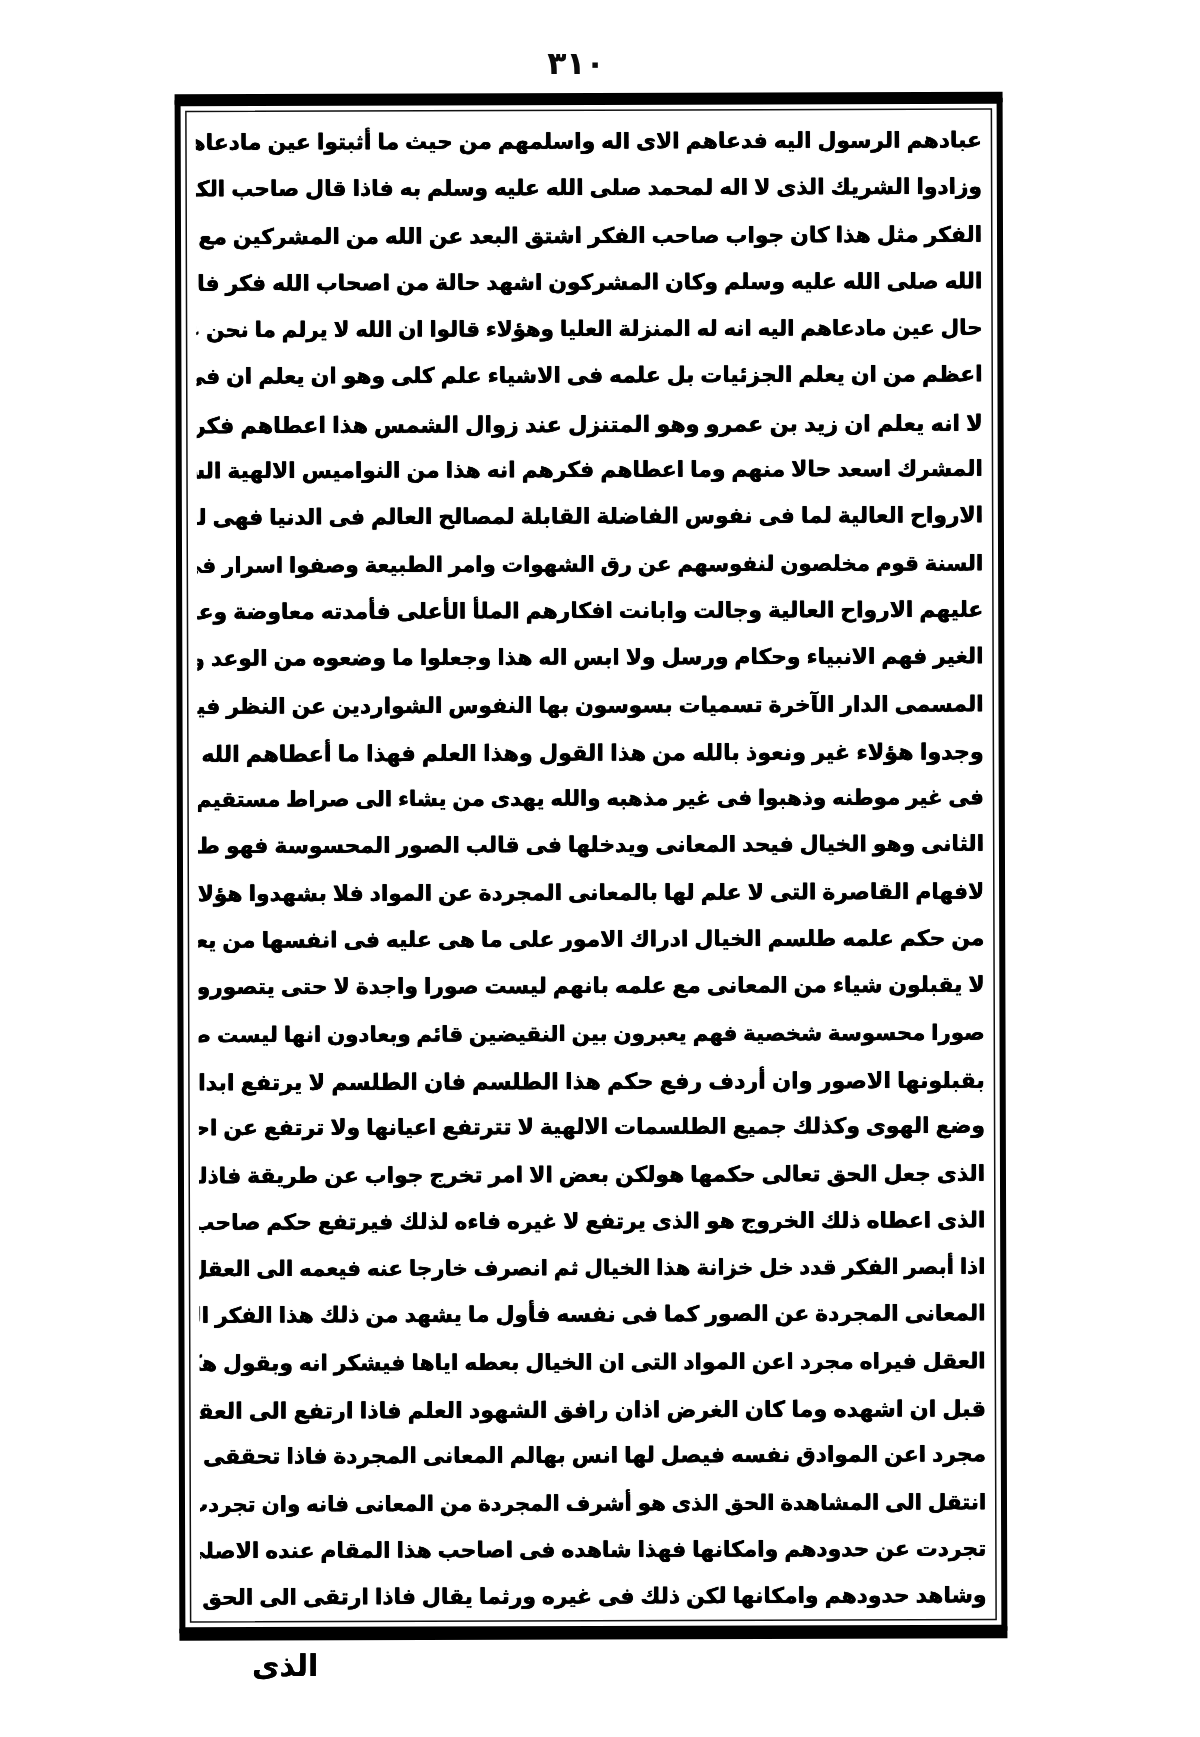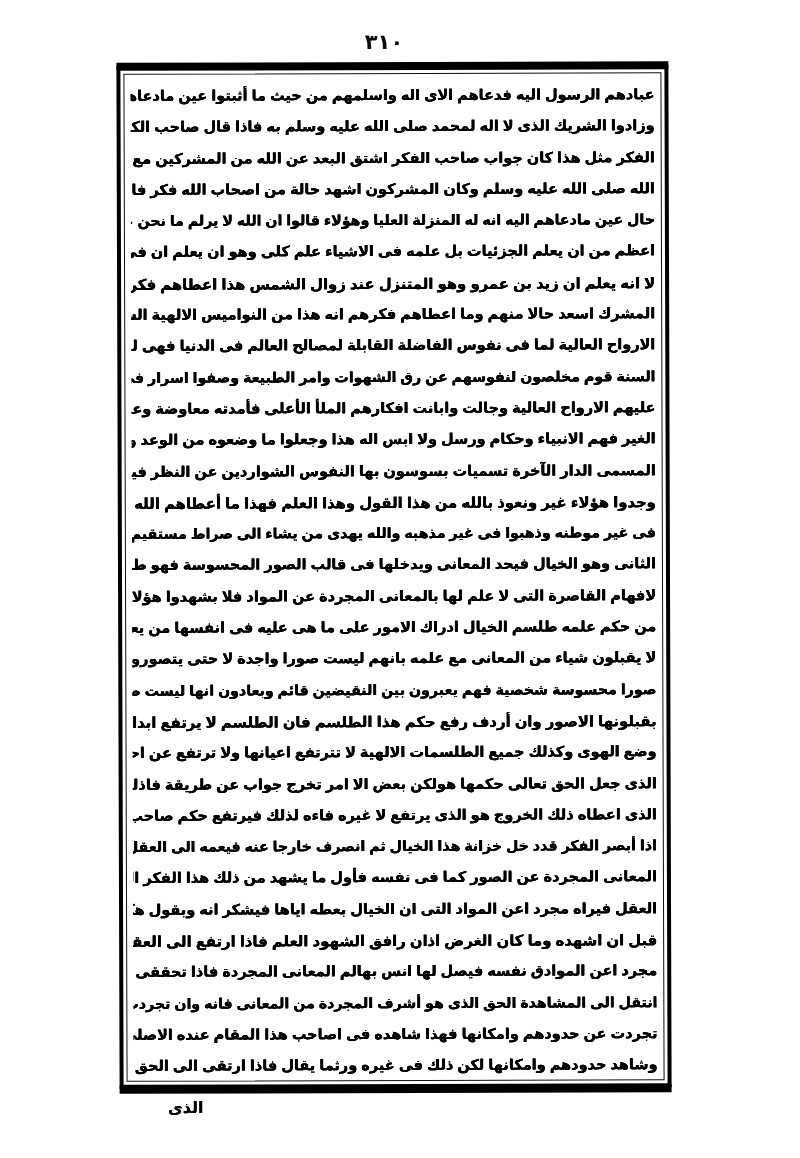--- a/index.html
+++ b/index.html
@@ -110,21 +110,21 @@
   .line:nth-child(5n)   { font-size: 14.2px; }
   .line:nth-child(7n)   { font-size: 14.8px; }
 
   
   .catchword {
     position: absolute;
     left: 168px;
     top: 1098px;
     direction: rtl;
     font-family: "DejaVu Sans", "Liberation Sans", sans-serif;
-    font-size: 16px;
+    font-size: 20px;
     font-weight: 700;
     color: #000000;
     text-shadow: 0 0 0.4px #000;
   }
 </style>
 </head>
 <body>
 
 <div class="page">
 

